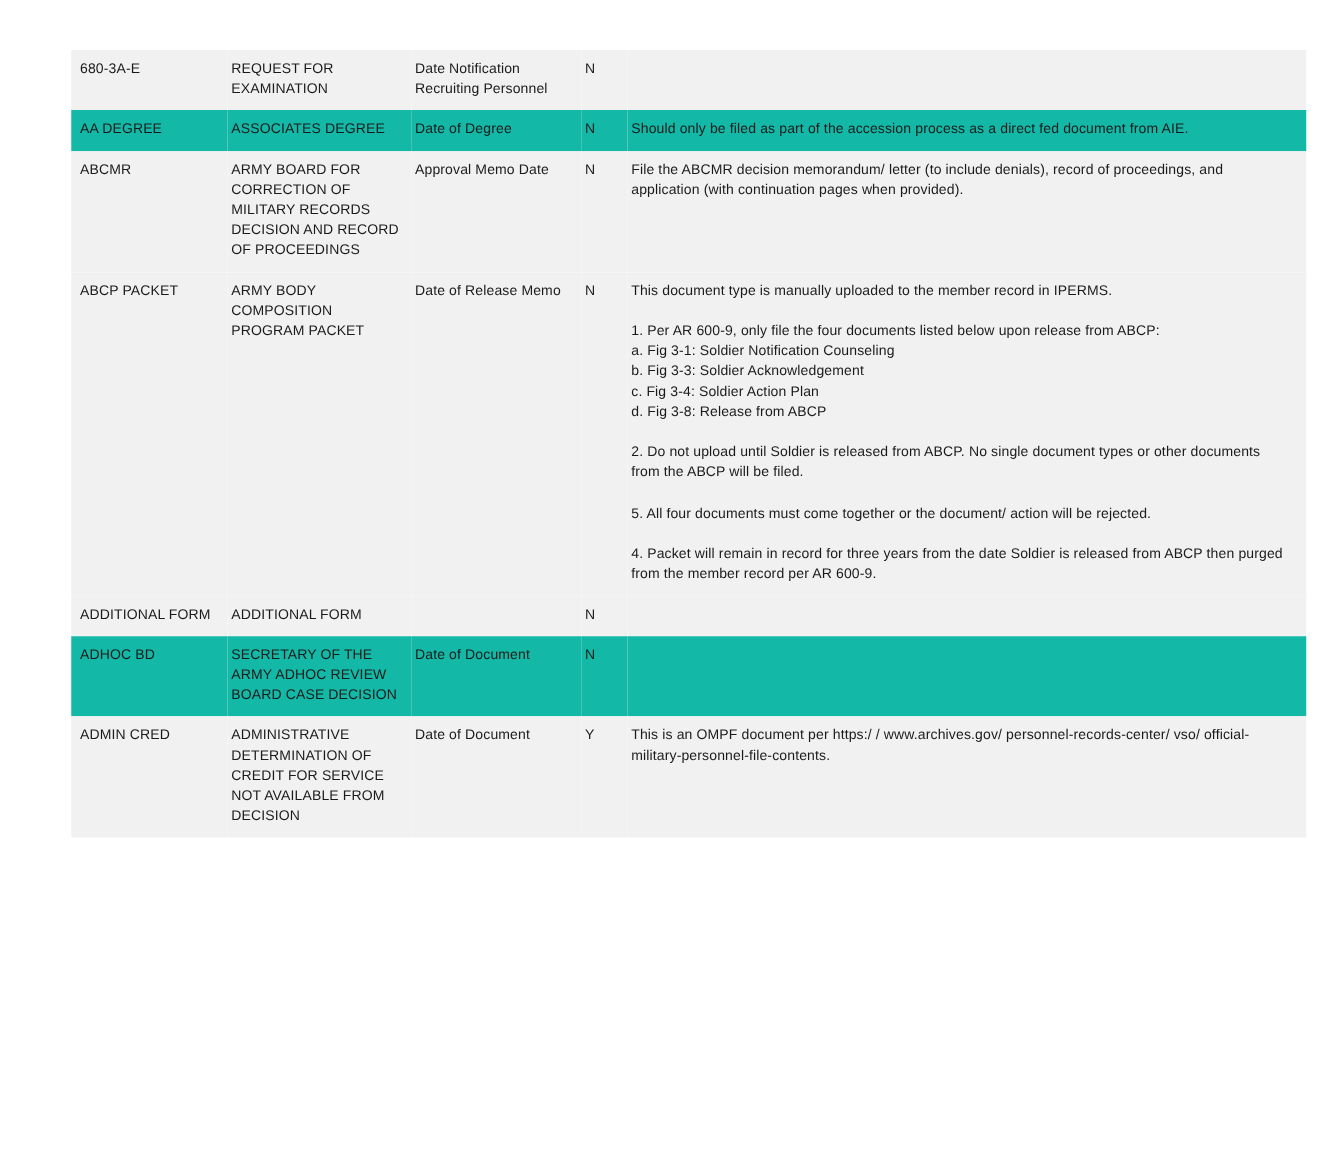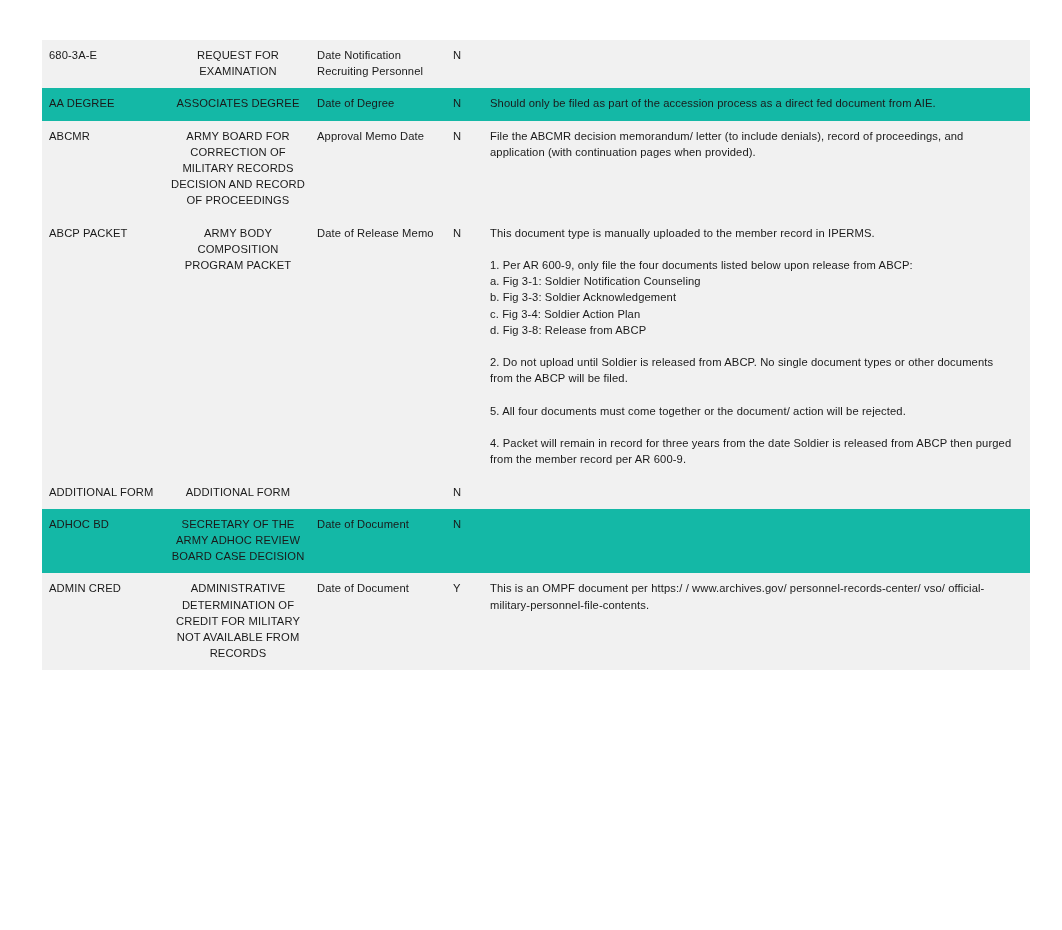--- a/index.html
+++ b/index.html
@@ -16,39 +16,39 @@
   }
   .page {
     position: relative;
     width: 1062px;
     height: 930px;
     background: #ffffff;
     overflow: hidden;
   }
   .doc-table {
     position: absolute;
-    left: 42px;
+    left: 57px;
     top: 40px;
     width: 988px;
     border-collapse: collapse;
     table-layout: fixed;
   }
   .doc-table td {
     vertical-align: top;
     padding: 0;
     border: none;
   }
   .row-shaded td {
     background: #f1f1f1;
   }
   .row-plain td {
     background: #14b8a6;
   }
   .c-code   { width: 125px; }
-  .c-title  { width: 147px; text-align: center; }
+  .c-title  { width: 147px; }
   .c-date   { width: 136px; }
   .c-flag   { width: 37px;  }
   .c-notes  { width: 543px; margin-left: 48px; }
 
   .cell-inner {
     font-size: 11.2px;
     line-height: 16.2px;
     padding: 7px 8px 9px 7px;
     letter-spacing: 0.01em;
   }
@@ -202,21 +202,21 @@
             <div class="cell-inner">
               <div class="note-block"></div>
             </div>
           </td>
         </tr>
         <tr class="row-shaded">
           <td class="c-code">
             <div class="cell-inner">ADMIN CRED</div>
           </td>
           <td class="c-title">
-            <div class="cell-inner">ADMINISTRATIVE DETERMINATION OF CREDIT FOR MILITARY NOT AVAILABLE FROM RECORDS</div>
+            <div class="cell-inner">ADMINISTRATIVE DETERMINATION OF CREDIT FOR SERVICE NOT AVAILABLE FROM DECISION</div>
           </td>
           <td class="c-date">
             <div class="cell-inner">Date of Document</div>
           </td>
           <td class="c-flag">
             <div class="cell-inner">Y</div>
           </td>
           <td class="c-notes">
             <div class="cell-inner">
               <div class="note-block">

